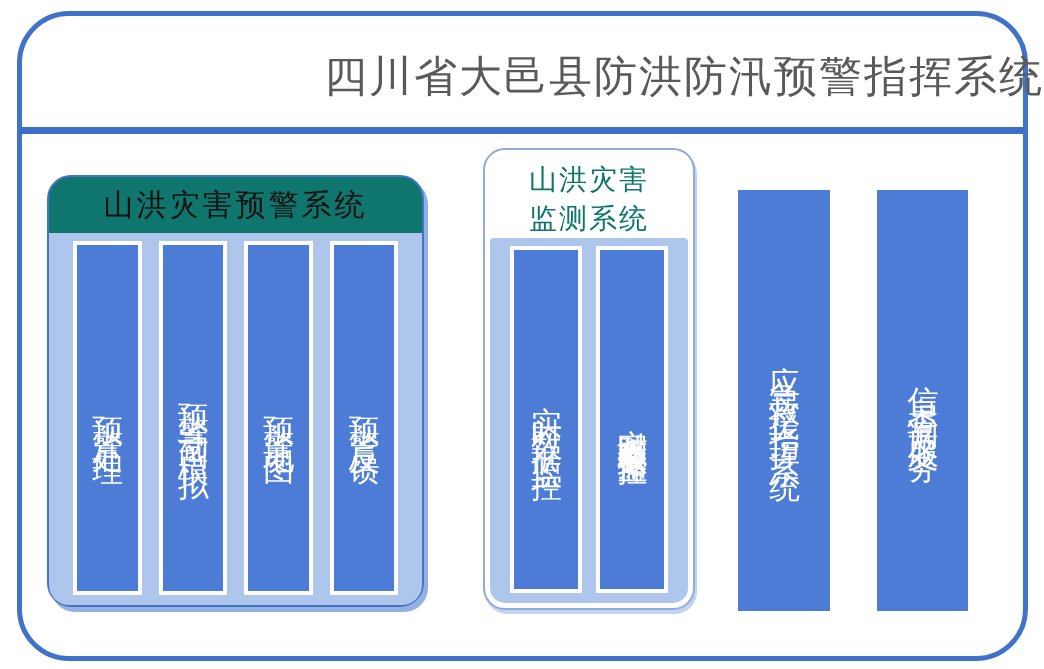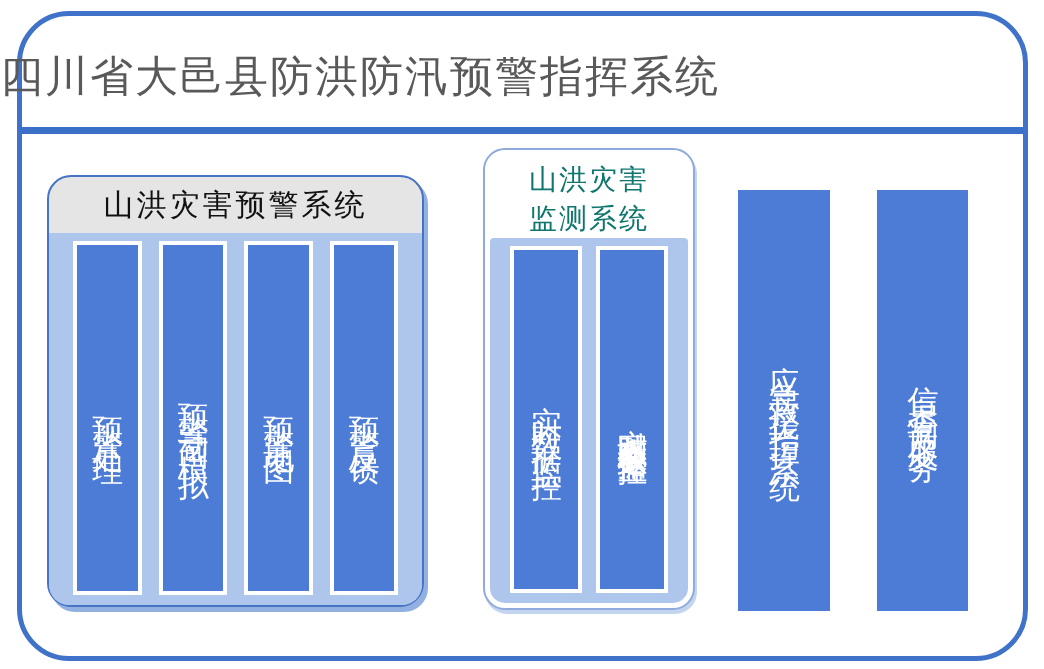--- a/index.html
+++ b/index.html
@@ -14,29 +14,29 @@
     --divider:#3A70C8;
   }
   *{margin:0;padding:0;box-sizing:border-box;}
   html,body{width:1044px;height:669px;background:#ffffff;overflow:hidden;
     font-family:"Liberation Sans",sans-serif;}
   .stage{position:relative;width:1044px;height:669px;background:#fff;}
 
   .frame{position:absolute;left:17px;top:11px;width:1011px;height:650px;
     border:5px solid var(--accent);border-radius:52px;background:transparent;}
 
-  .title{position:absolute;left:0;top:48px;width:100%;text-align:left;
+  .title{position:absolute;left:0;top:48px;width:100%;text-align:right;
     font-size:43px;letter-spacing:2px;color:var(--title_color);font-weight:500;font-family:Liberation Serif, serif;}
 
   .divider{position:absolute;left:20px;top:127px;width:1004px;height:7px;
     background:var(--divider);}
 
   
   .panel-warning{position:absolute;left:47px;top:175px;width:377px;height:432px;
-    background:#e5e5e5;border:2.5px solid var(--panel_border);border-radius:24px;
+    background:#0f766e;border:2.5px solid var(--panel_border);border-radius:24px;
     box-shadow:4px 5px 0 var(--shadow);}
   .panel-warning .panel-header{height:56px;display:flex;align-items:center;justify-content:center;
     font-family:"Liberation Serif",serif;font-size:30px;color:#111;letter-spacing:3px;}
   .panel-warning .panel-fill{position:absolute;left:0;right:0;top:56px;bottom:0;
     background:var(--bar_light);border-radius:0 0 20px 20px;
     display:flex;gap:17px;padding:8px 24px 10px;}
 
   
   .panel-monitoring{position:absolute;left:483px;top:148px;width:212px;height:462px;
     background:#fff;border:2px solid var(--mid_border);border-radius:22px;

